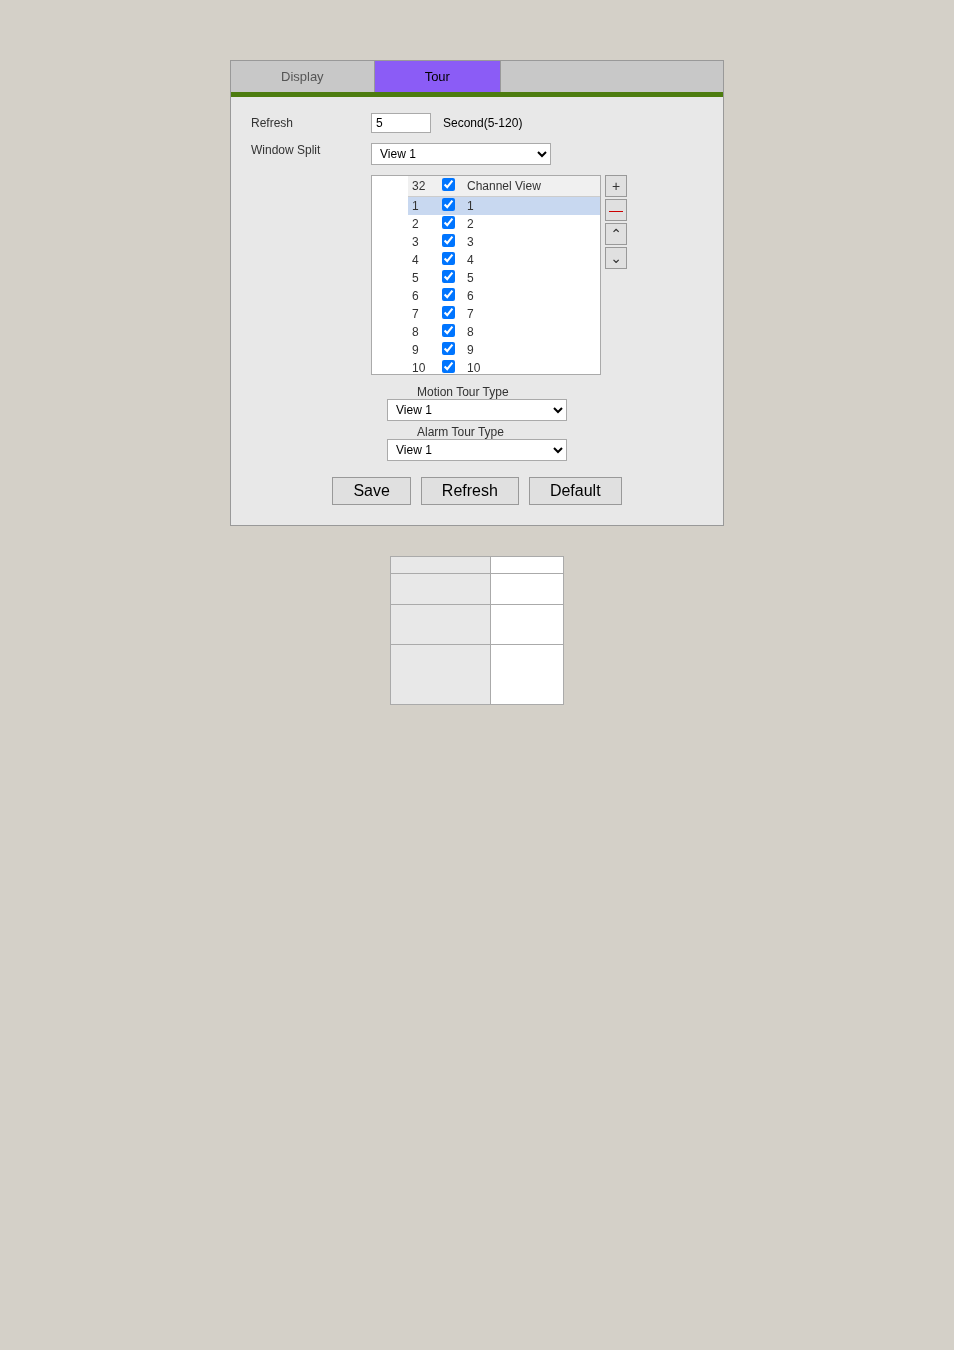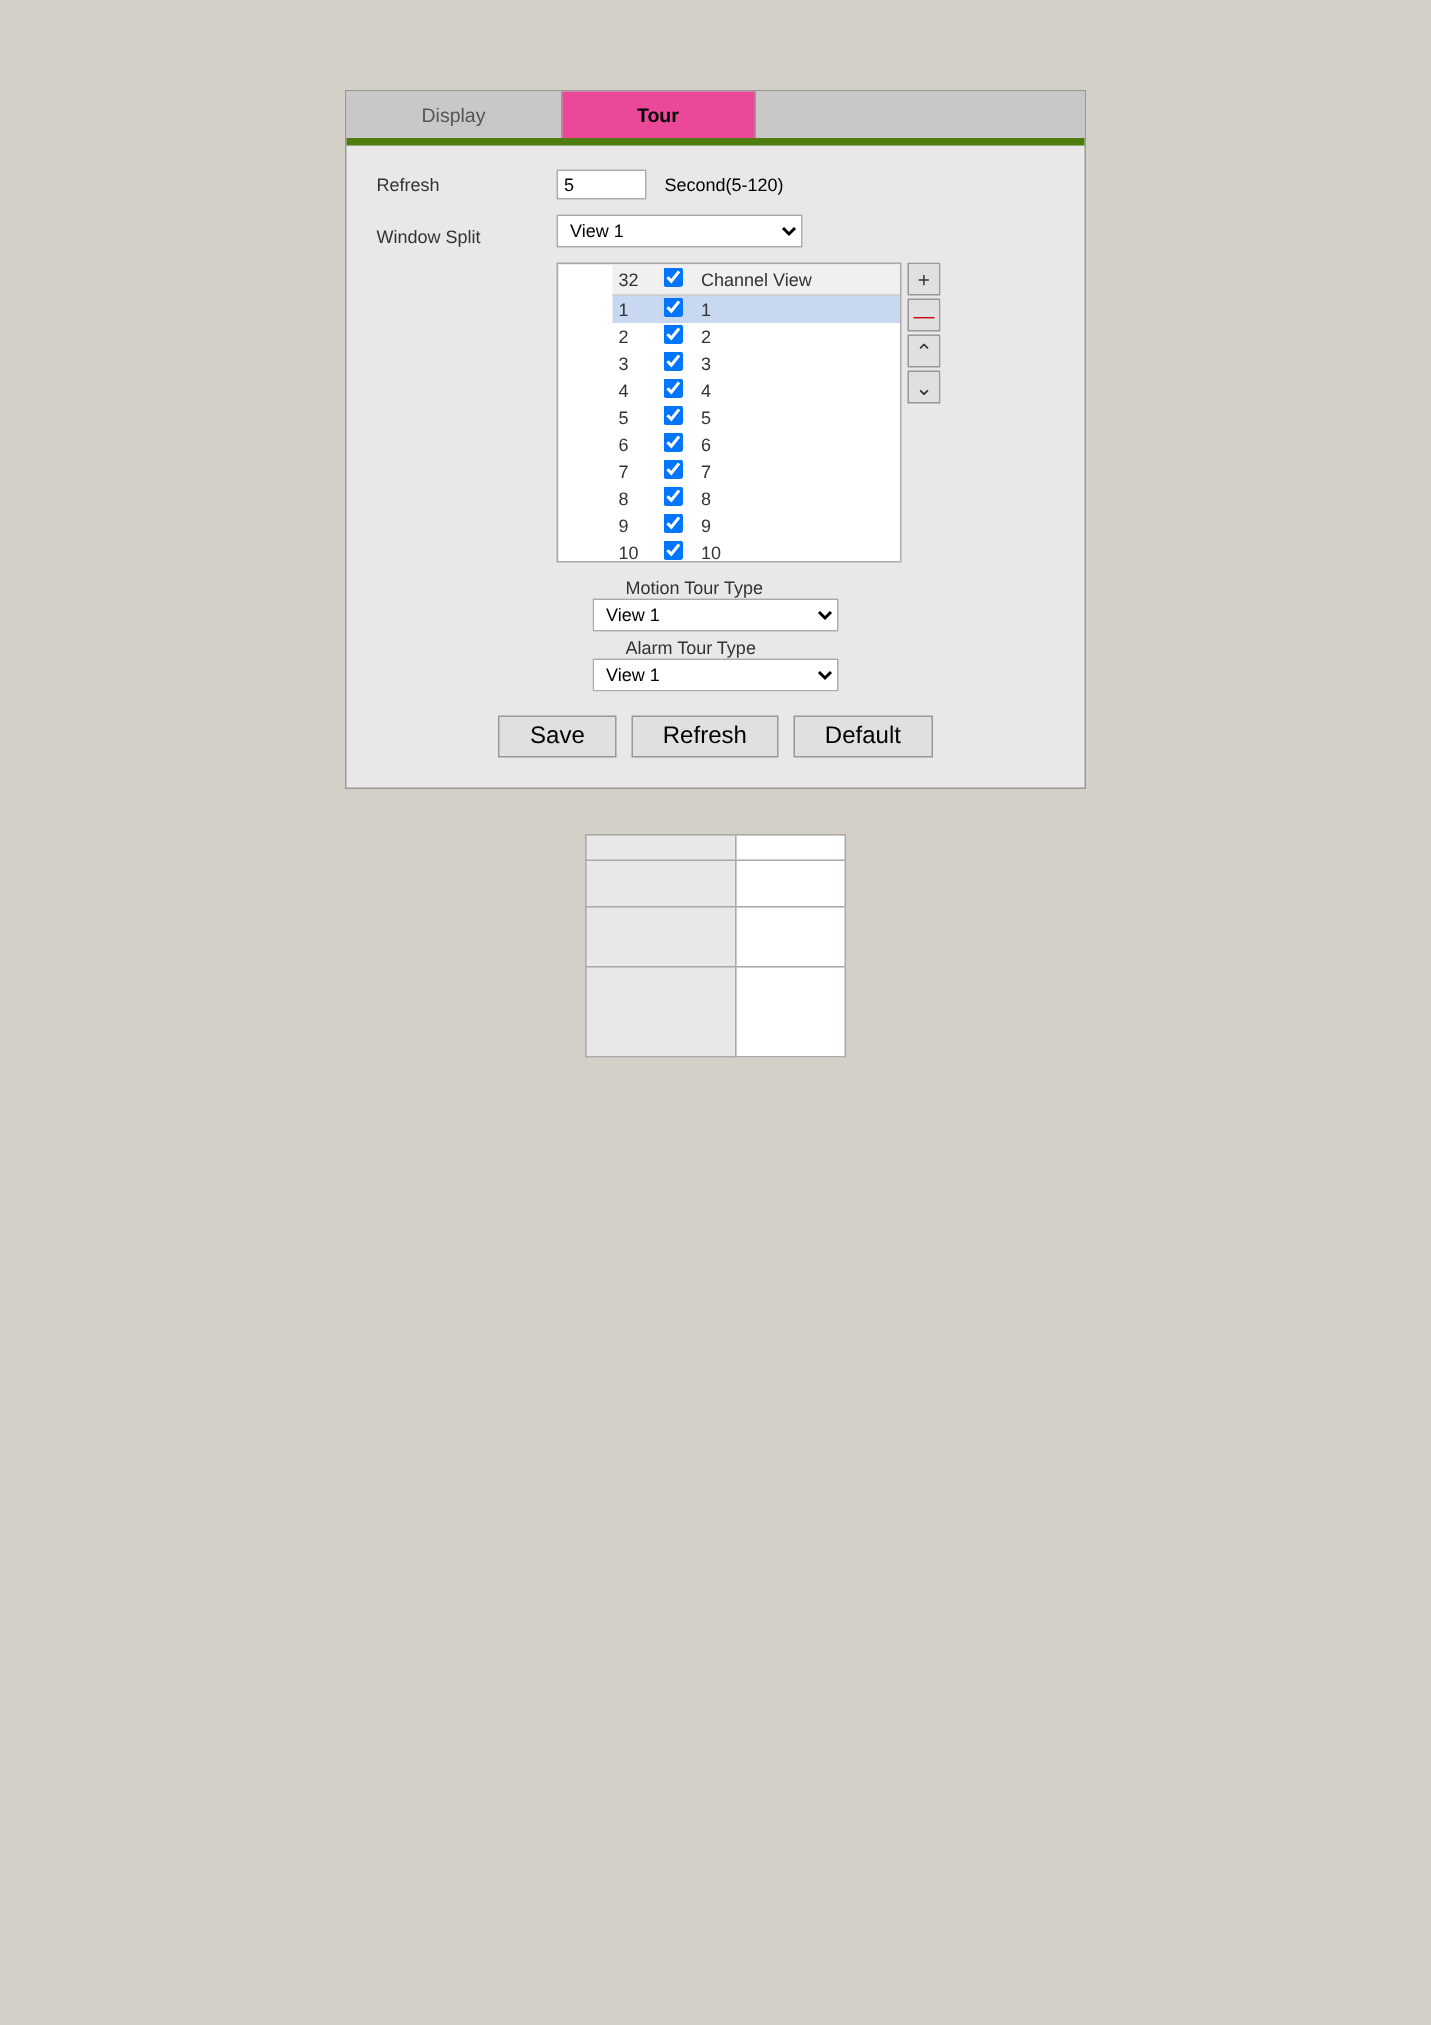--- a/index.html
+++ b/index.html
@@ -30,22 +30,22 @@
 
     .tab {
       padding: 8px 50px;
       cursor: pointer;
       font-size: 13px;
       color: #555;
       border-right: 1px solid #999;
     }
 
     .tab.active {
-      background: #ec4899;
-      font-weight: bold;
+      background: #8b5cf6;
+      font-weight: normal;
       color: #000;
     }
 
     .panel-body {
       padding: 16px 20px 20px 20px;
     }
 
     .enable-tour-row {
       display: flex;
       align-items: center;
@@ -79,34 +79,34 @@
       margin-right: 8px;
     }
 
     .interval-hint {
       color: #000000;
       margin-left: 4px;
     }
 
     .window-split-row {
       display: flex;
-      align-items: flex-end;
+      align-items: flex-start;
       margin-bottom: 10px;
     }
 
     .select-input {
       border: 1px solid #aaa;
       background: #fff;
       padding: 2px 4px;
       font-size: 12px;
       appearance: auto;
     }
 
     .view-select {
-      width: 164px;
+      width: 180px;
     }
 
     .channel-table-container {
       display: flex;
       margin-left: 120px;
       margin-bottom: 10px;
     }
 
     .channel-table {
       border: 1px solid #aaa;

